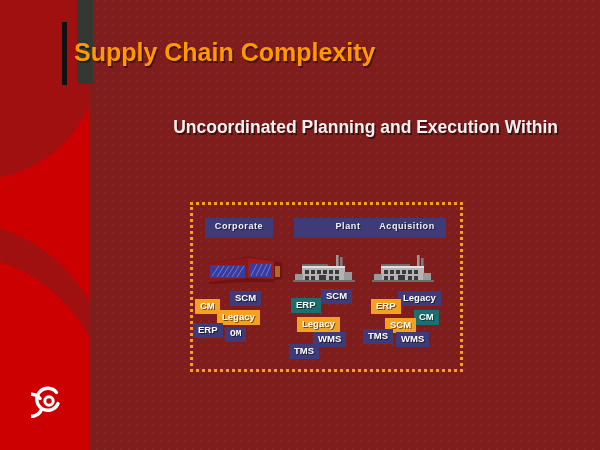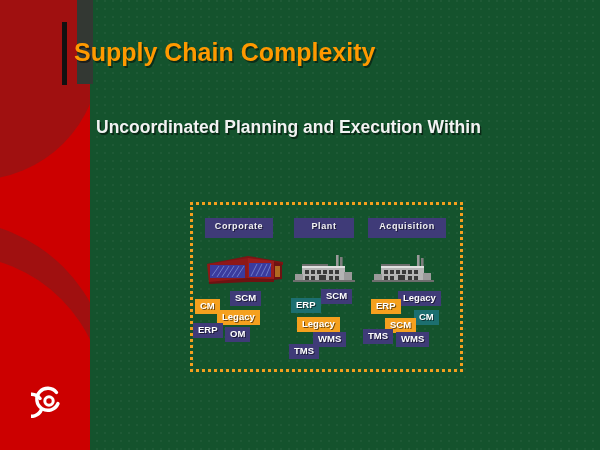--- a/index.html
+++ b/index.html
@@ -5,21 +5,21 @@
   html, body {
     margin: 0;
     padding: 0;
     background: #000;
   }
   #slide {
     position: relative;
     width: 600px;
     height: 450px;
     overflow: hidden;
-    background: #14532d;
+    background: #7f1d1d;
     font-family: "Liberation Sans", sans-serif;
   }
   
   #slide-bg-texture {
     position: absolute;
     inset: 0;
     background-image:
       radial-gradient(circle at 1px 1px, rgba(255,255,255,0.045) 1px, transparent 1px);
     background-size: 8px 8px;
     pointer-events: none;
@@ -74,21 +74,21 @@
     color: #FF9900;
     letter-spacing: 0px;
     text-shadow: 1.5px 1.5px 0 rgba(0,0,0,0.45);
     white-space: nowrap;
   }
   
   #subtitle {
     position: absolute;
     left: 96px; top: 116px;
     width: 462px;
-    text-align: left;
+    text-align: right;
     font-size: 17.5px;
     font-weight: bold;
     color: #F2F2F2;
     line-height: 22px;
     text-shadow: 1.5px 1.5px 0 rgba(0,0,0,0.5);
   }
   
   #diagram-frame {
     position: absolute;
     left: 190px; top: 202px;
@@ -187,25 +187,25 @@
           <rect x="72" y="13" width="5" height="11" fill="#B06A20"></rect>
 
           <polygon points="6,29 45,25 71,26 71,29 45,29 6,31" fill="#6E1212"></polygon>
         </svg>
       </div>
 
       <div class="chip purple" style="left:37px; top:86px;">SCM</div>
       <div class="chip orange" style="left:2px; top:94px;">CM</div>
       <div class="chip orange" style="left:24px; top:105px;">Legacy</div>
       <div class="chip purple" style="left:0px; top:118px;">ERP</div>
-      <div class="chip purple" style="left:32px; top:122px;">OM</div>
+      <div class="chip purple" style="left:32px; top:122px;font-family:Liberation Mono, monospace;">OM</div>
     </div>
 
     <div class="column">
-      <div class="col-header" style="left:101px; top:13px; width:60px;">Plant</div>
+      <div class="col-header" style="left:101px; top:13px; width:60px;padding-left:24px;">Plant</div>
 
       <div class="icon-wrap" style="left:100px; top:50px; width:62px; height:30px;">
         <svg width="62" height="30" viewBox="0 0 62 30">
           <rect x="43" y="0" width="2.6" height="18" fill="#9A9A9A"></rect>
           <rect x="47" y="2" width="2.6" height="16" fill="#7E7E7E"></rect>
           <polygon points="9,9 35,9 35,12 9,12" fill="#6E6E6E"></polygon>
           <rect x="9" y="11" width="43" height="14" fill="#B5B5B5"></rect>
           <rect x="9" y="11" width="43" height="2" fill="#E0E0E0"></rect>
           <g fill="#3A3A3A">
             <rect x="12" y="15" width="4" height="4"></rect>

